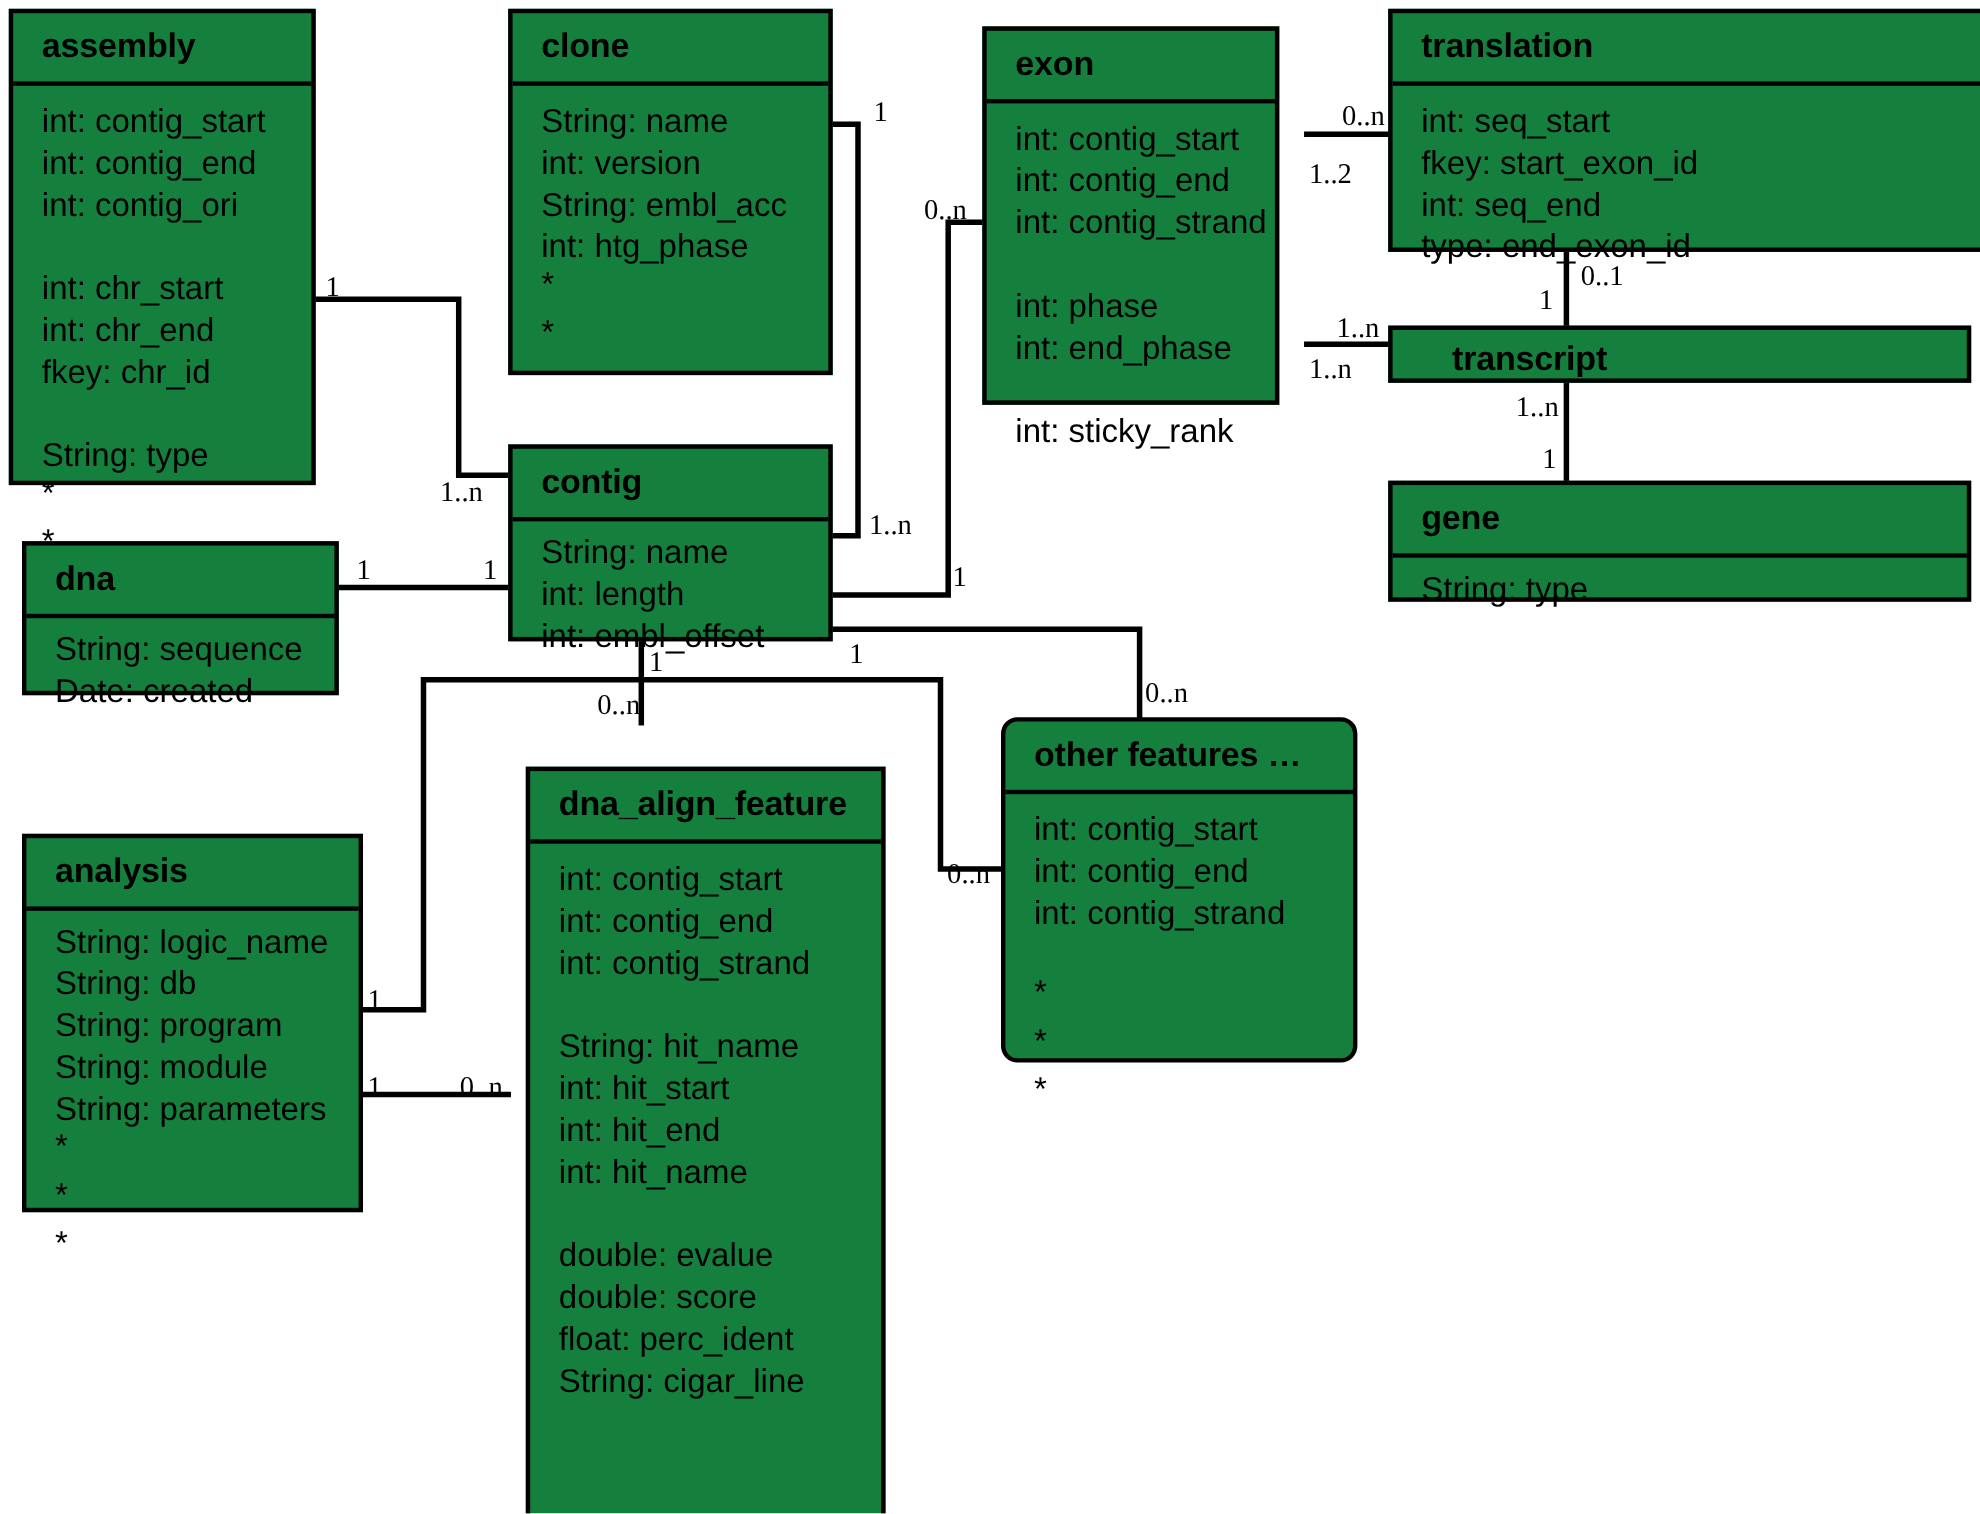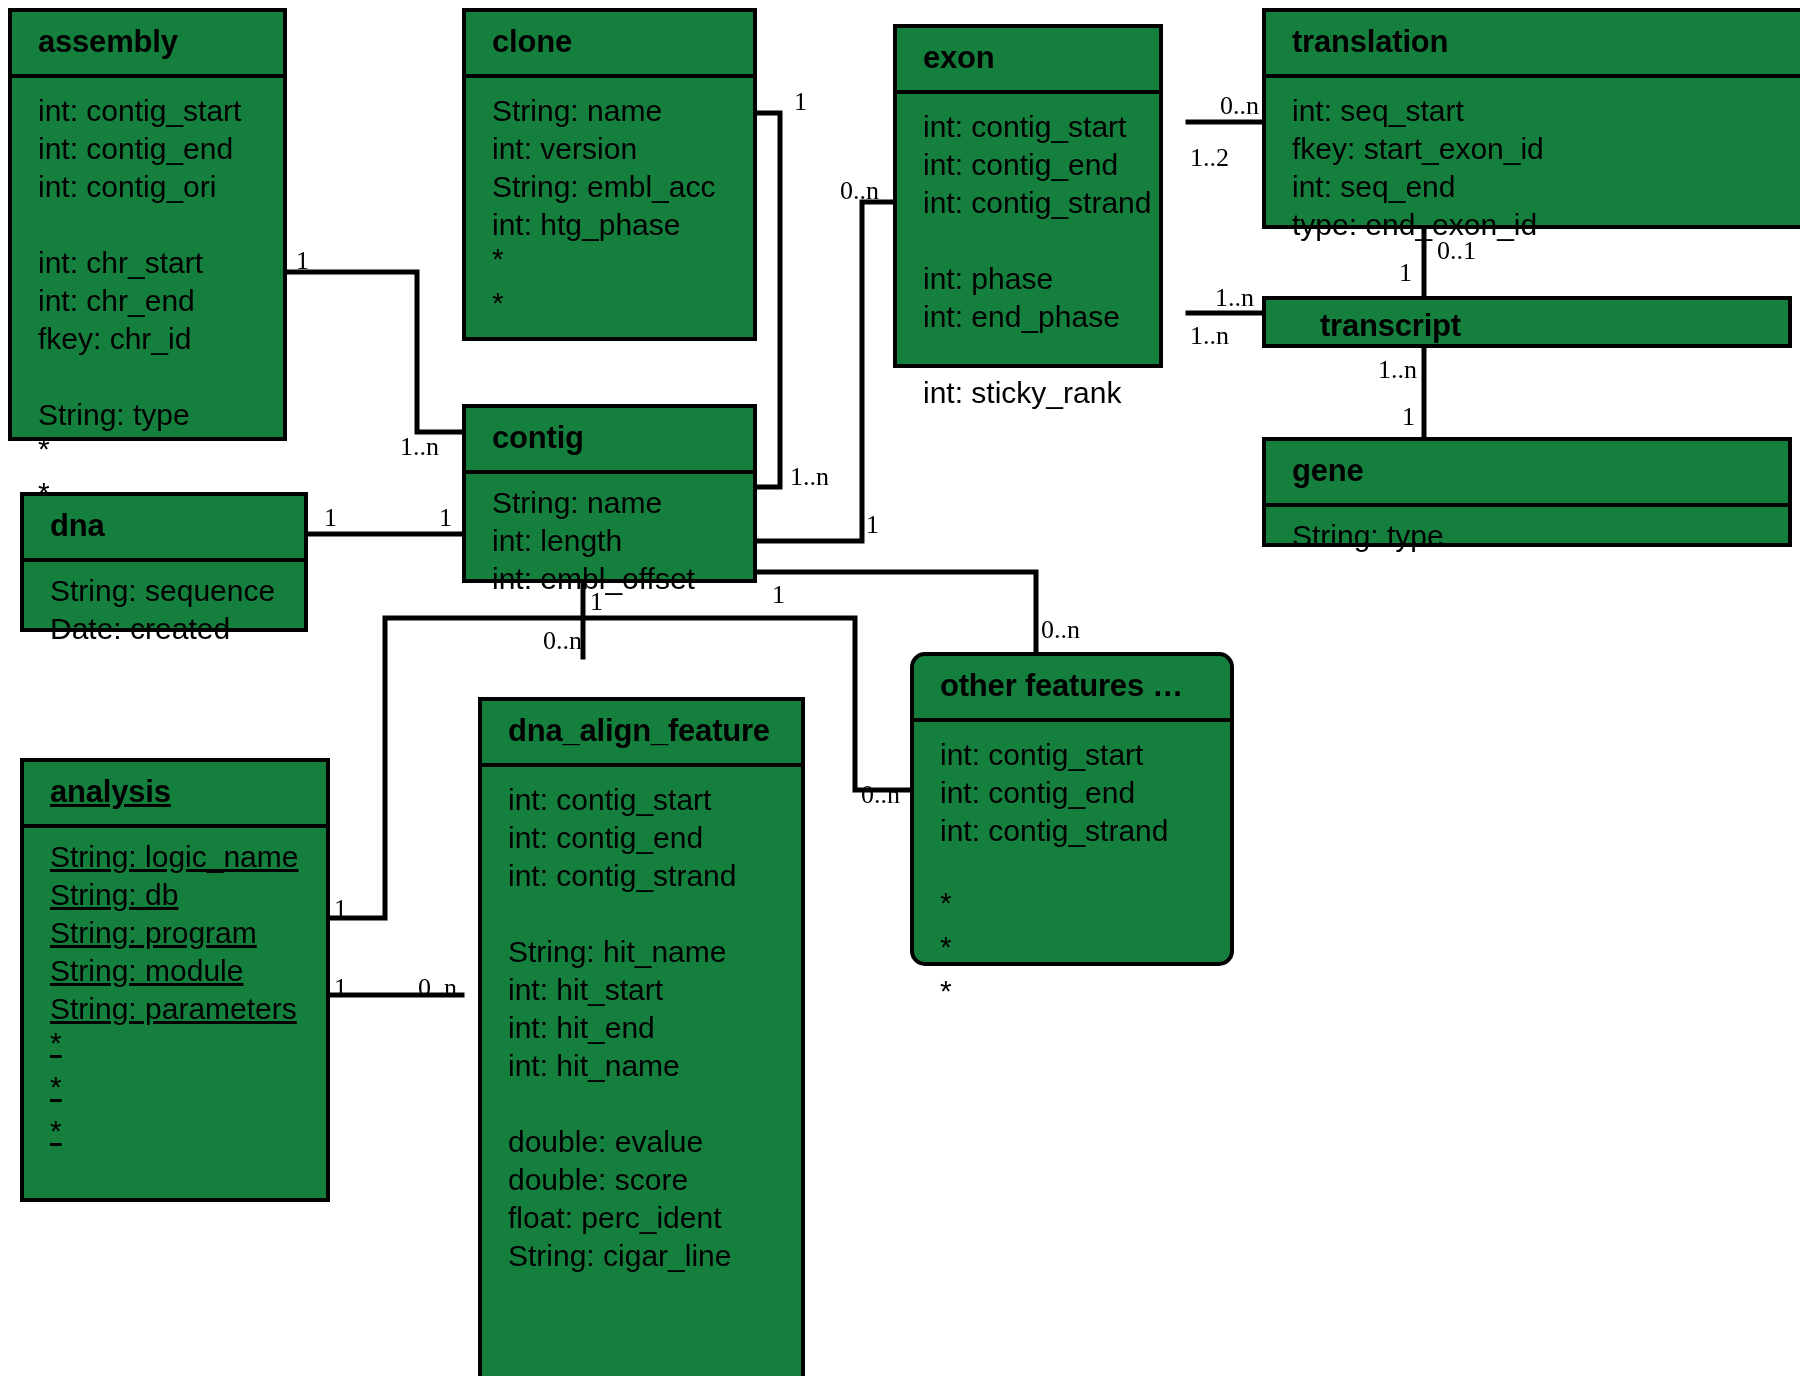--- a/index.html
+++ b/index.html
@@ -177,21 +177,21 @@
   </div>
 
   <div class="uml-class" style="left:20px; top:492px; width:288px; height:140px;">
     <div class="uml-title">dna</div>
     <div class="uml-attrs" style="padding-top:10px;">
       <div class="row">String: sequence</div>
       <div class="row">Date: created</div>
     </div>
   </div>
 
-  <div class="uml-class" style="left:20px; top:758px; width:310px; height:444px;text-decoration:underline;">
+  <div class="uml-class" style="left:20px; top:758px; width:310px; height:344px;">
     <div class="uml-title">analysis</div>
     <div class="uml-attrs" style="padding-top:10px;">
       <div class="row">String: logic_name</div>
       <div class="row">String: db</div>
       <div class="row">String: program</div>
       <div class="row">String: module</div>
       <div class="row">String: parameters</div>
       <div class="row star">*</div>
       <div class="row star">*</div>
       <div class="row star">*</div>

